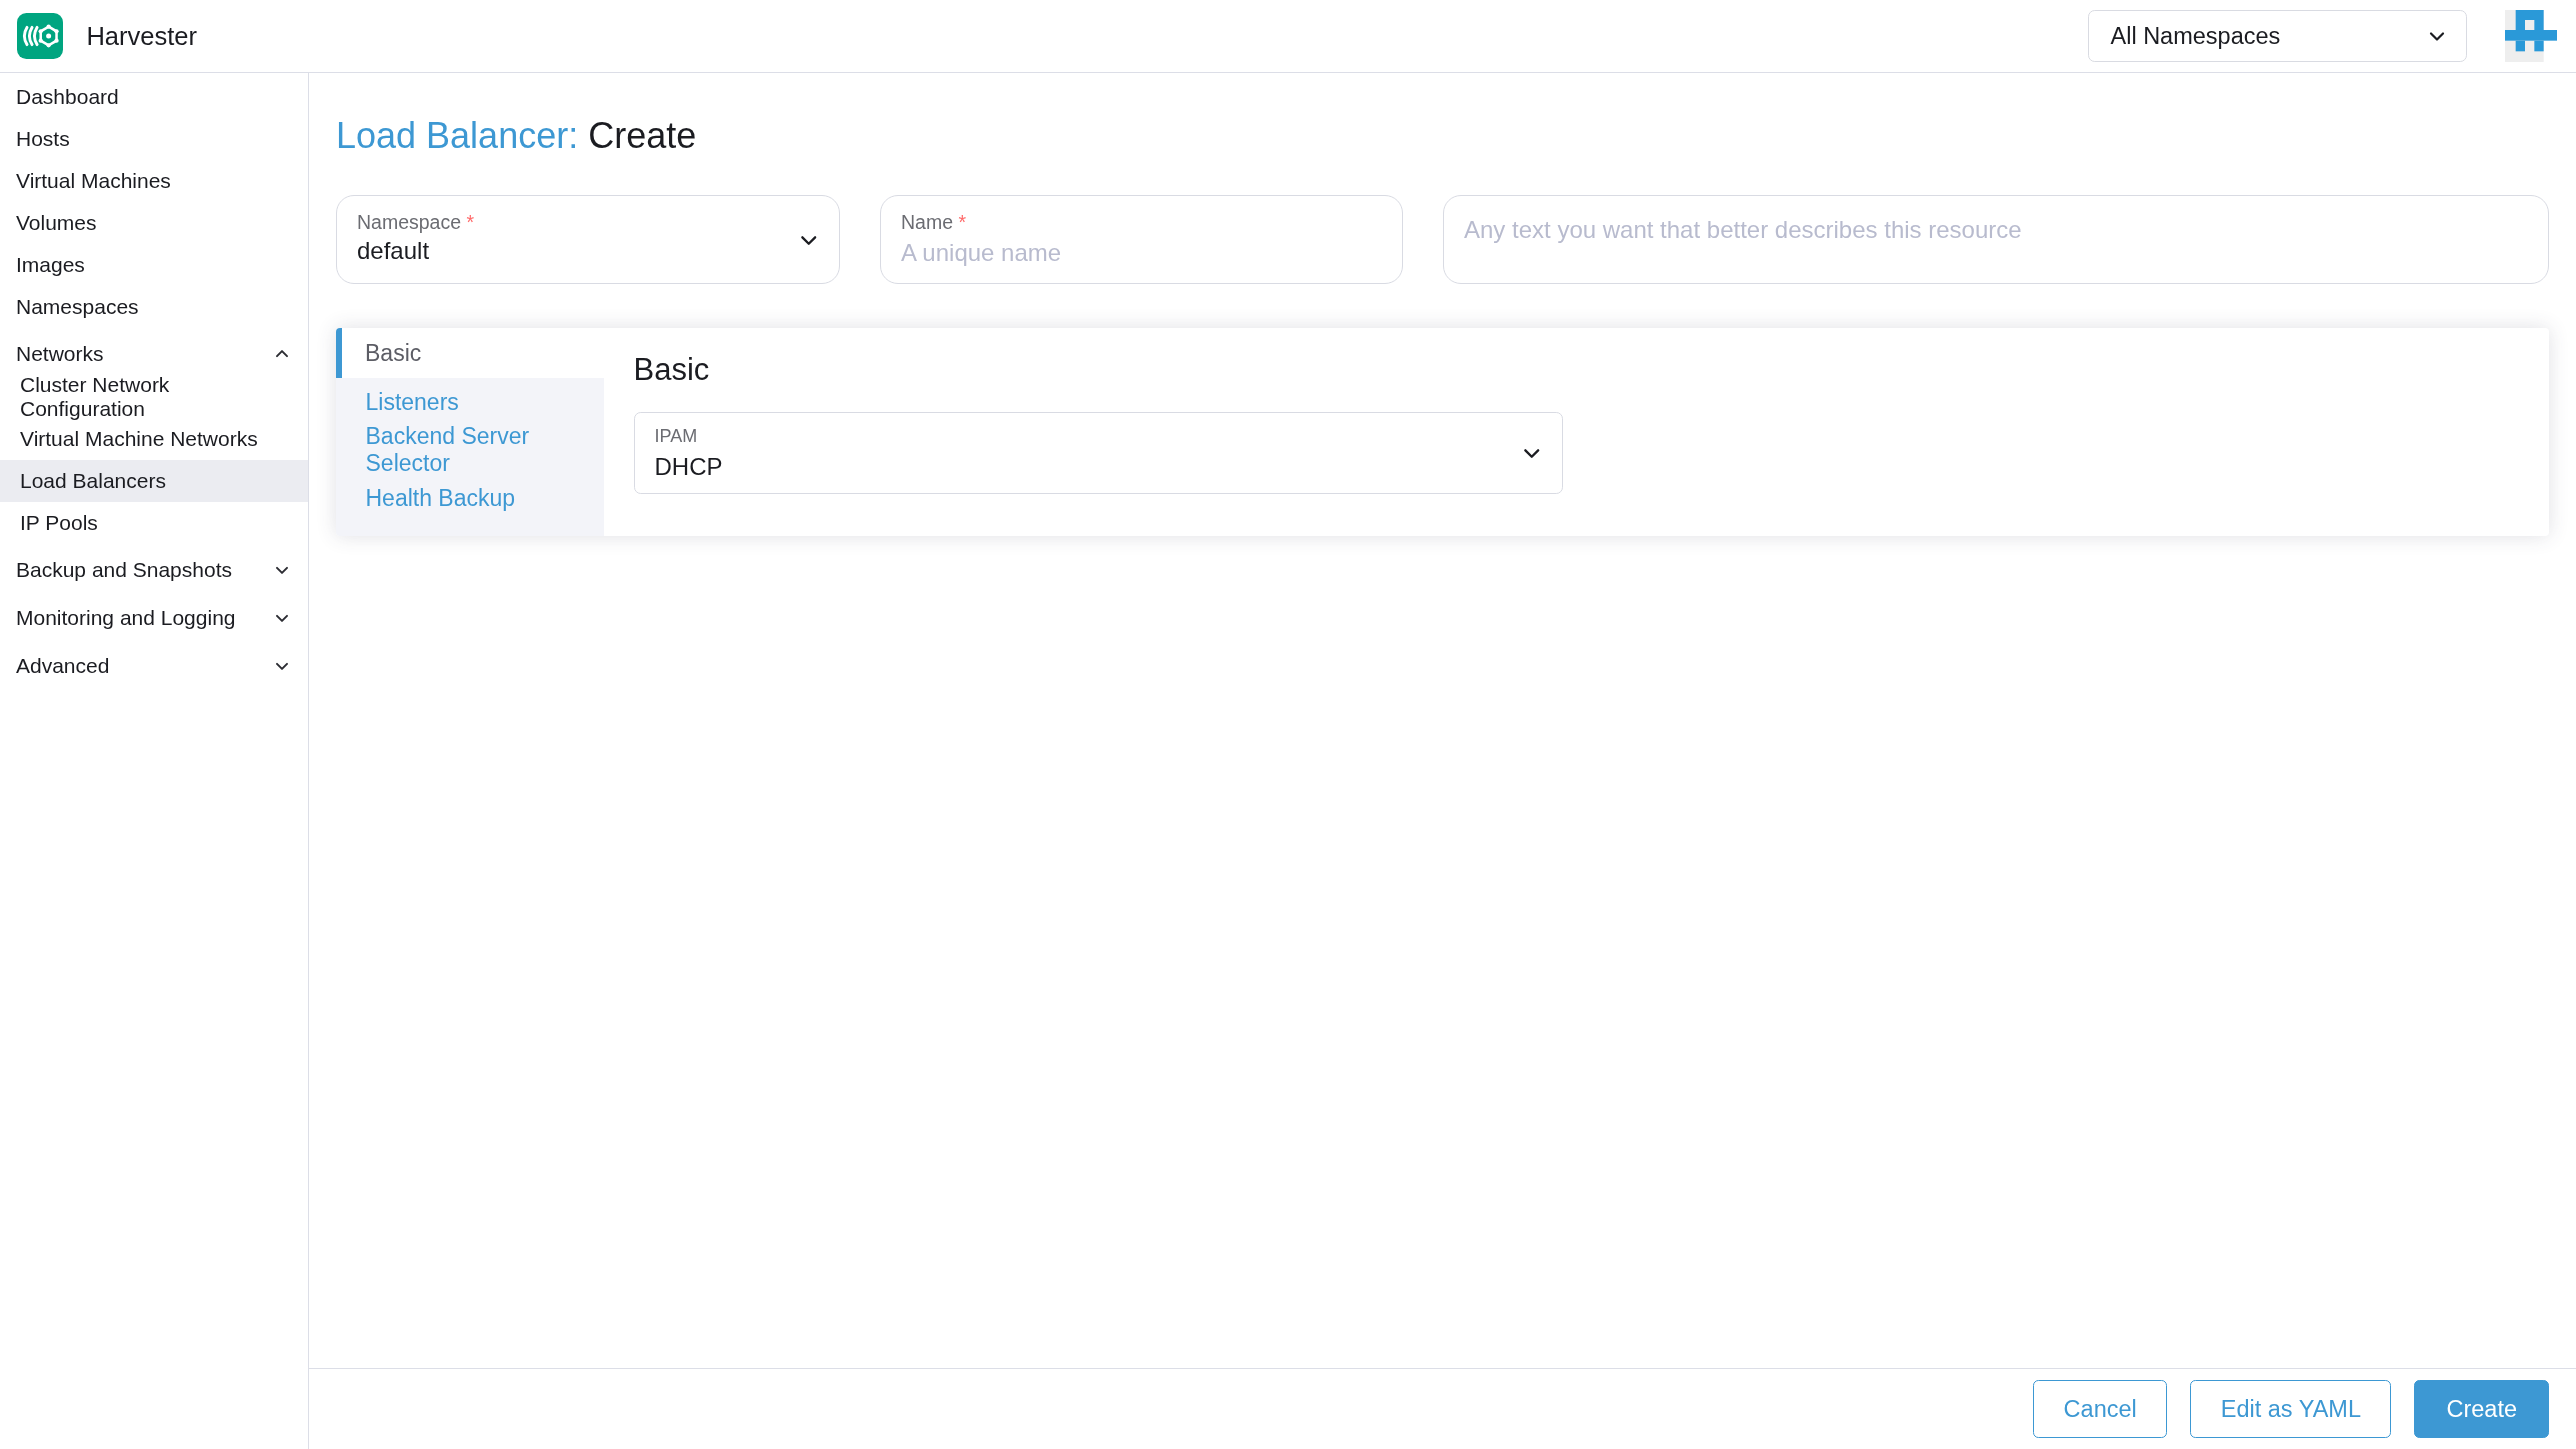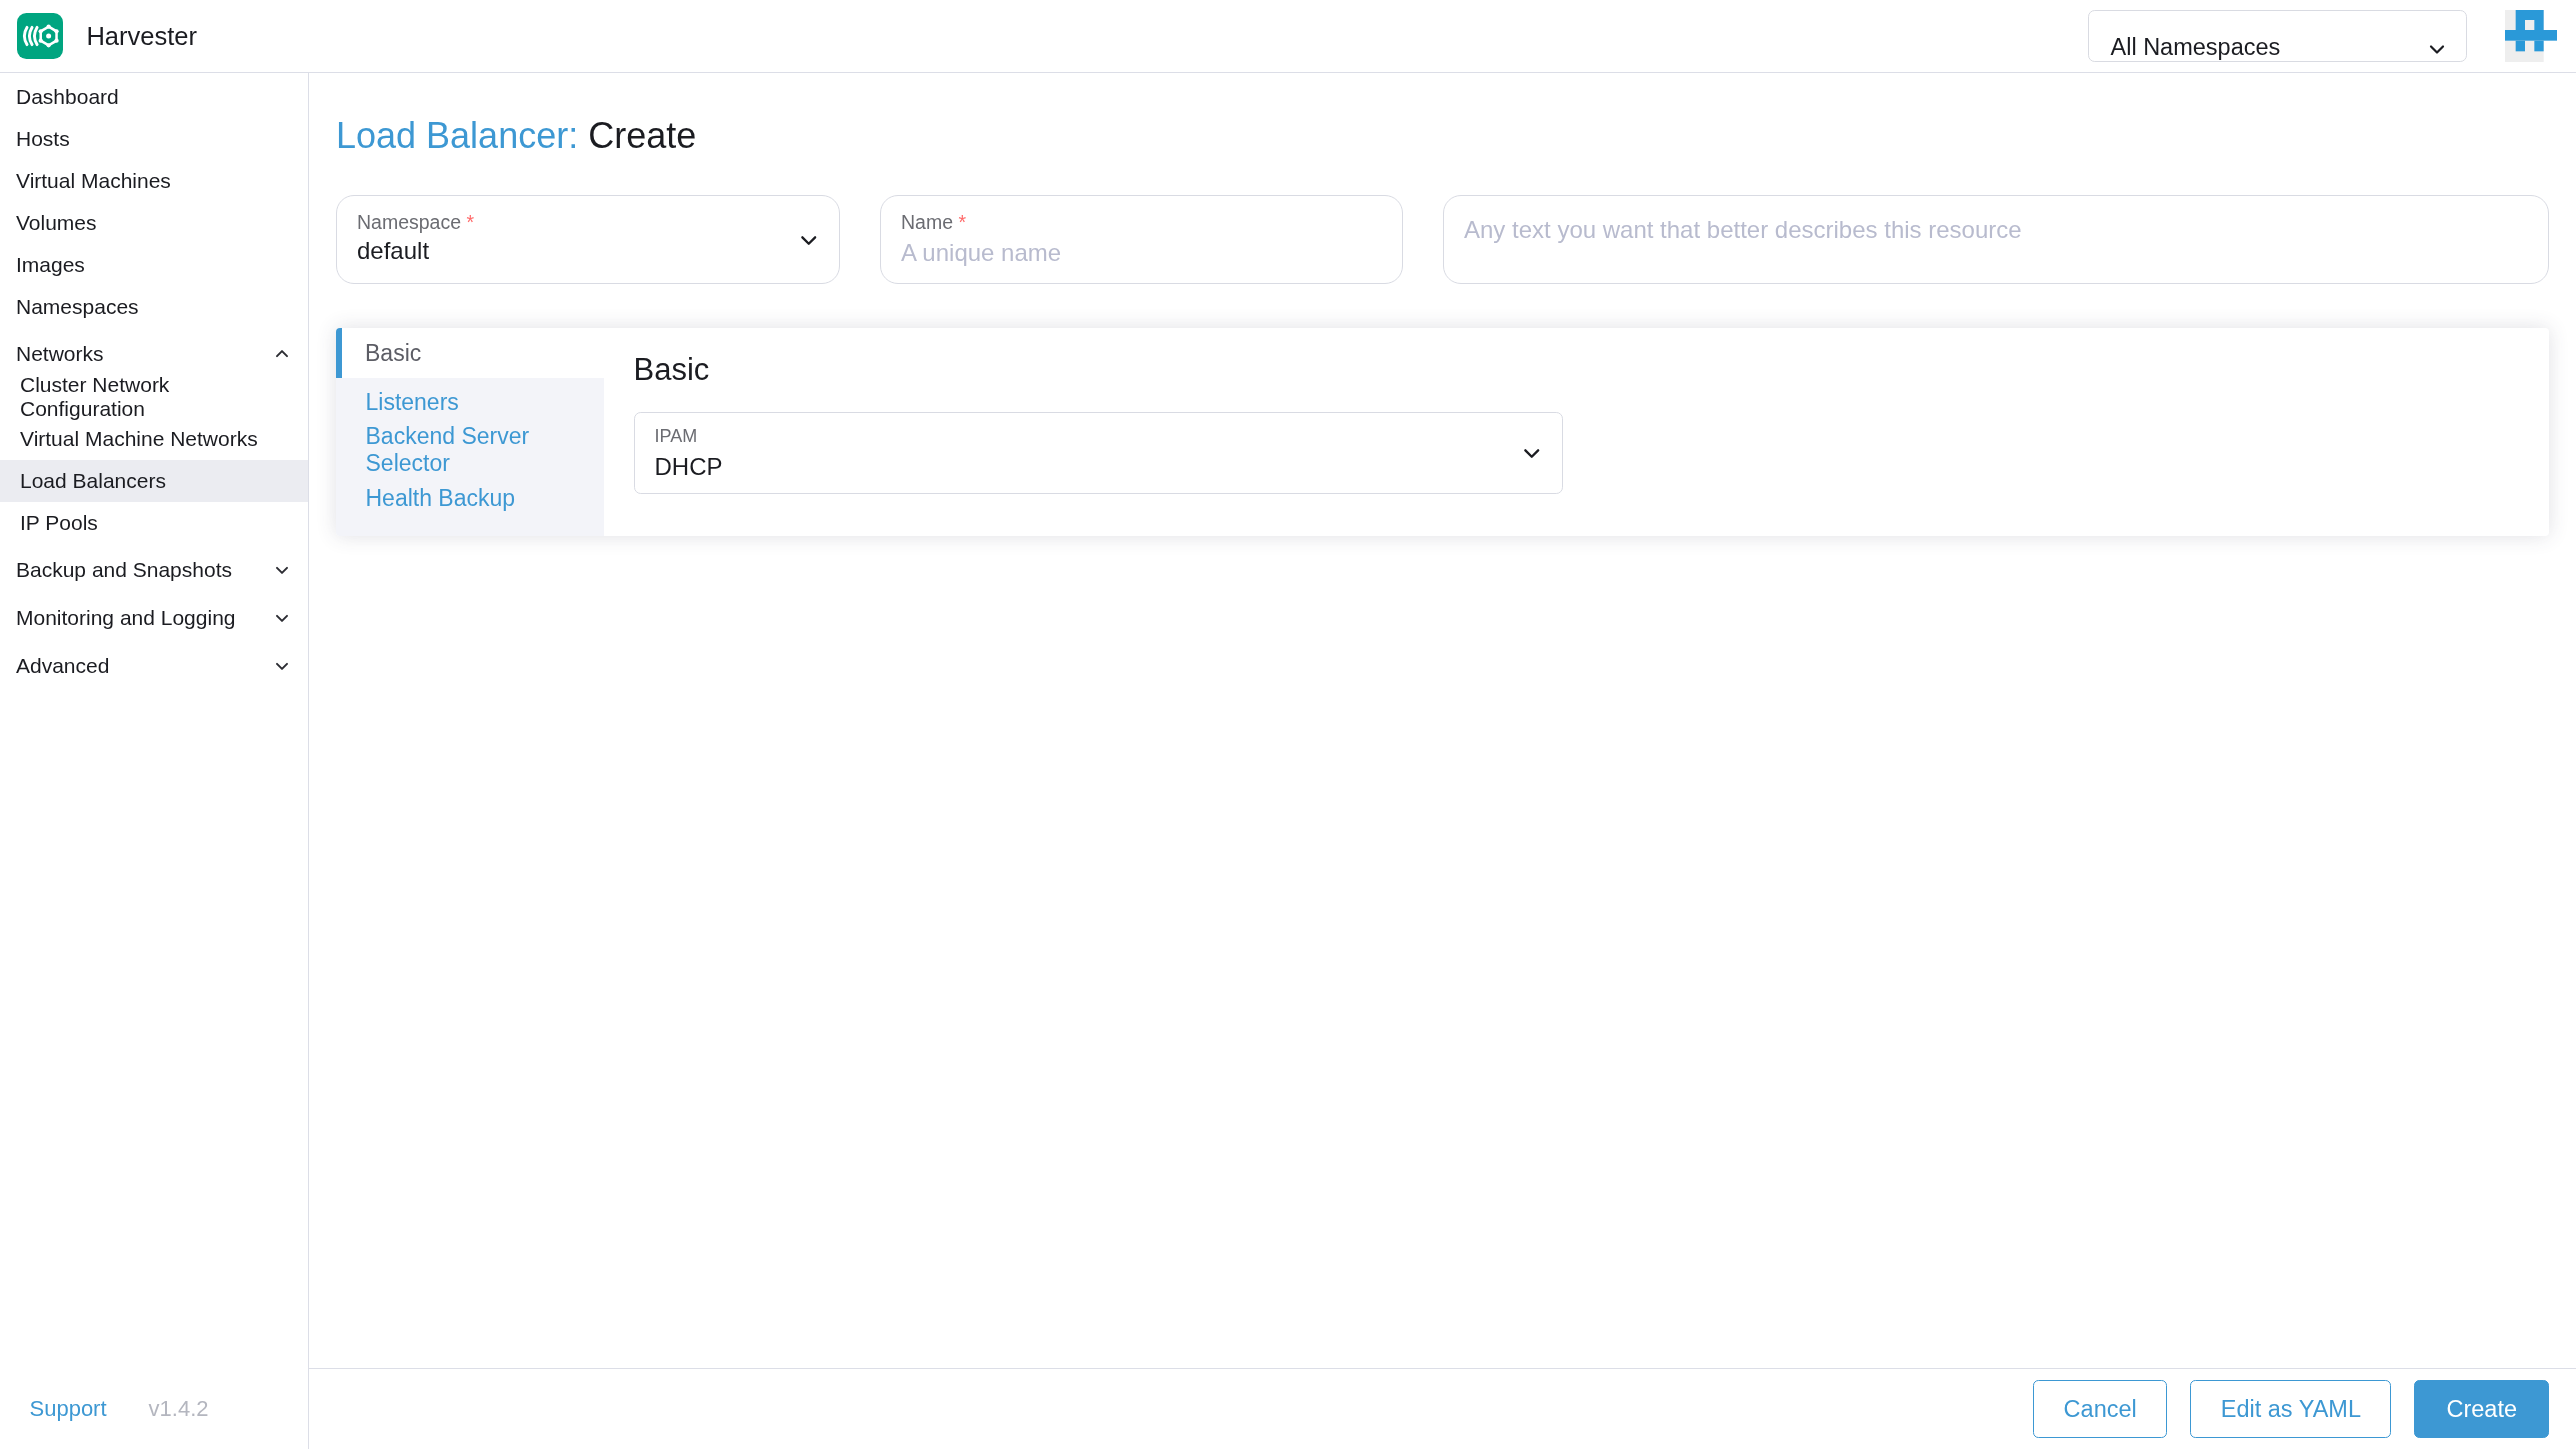--- a/index.html
+++ b/index.html
@@ -15,21 +15,21 @@
   .header {
     position: absolute; top: 0; left: 0; width: 2576px; height: 73px;
     background: #fff; border-bottom: 0.7px solid #dcdee7;
     display: flex; align-items: center; z-index: 10;
   }
   .logo { width: 46px; height: 46px; margin-left: 17.4px; flex: none; cursor: pointer; }
   .app-name { margin-left: 23px; font-size: 25.5px; color: #1b1c21; }
   .header-right { margin-left: auto; display: flex; align-items: center; }
   .ns-select {
     width: 379px; height: 52px; border: 0.7px solid #d9dbe2; border-radius: 6.7px;
-    display: flex; align-items: flex-end; padding: 0 17.4px 0 21.5px;
+    display: flex; align-items: center; padding: 0 17.4px 0 21.5px;
     font-size: 23.5px; color: #1b1c21; background: #fff; cursor: pointer;
   }
   .ns-select .chev { margin-left: auto; }
   .rancher-btn { width: 52px; height: 52px; margin-left: 38px; margin-right: 19px; cursor: pointer; }
 
   
   .sidebar {
     position: absolute; top: 73px; left: 0; width: 309px; bottom: 0;
     border-right: 0.7px solid #dcdee7; background: #fff;
   }
@@ -212,24 +212,20 @@
       </svg>
     </div>
     <div class="nav-item group">
       <span>Advanced</span>
       <svg class="chev" width="20" height="20" viewBox="0 0 24 24">
         <path d="M6 9.5l6 6 6-6" fill="none" stroke="currentColor" stroke-width="2.4" stroke-linecap="round" stroke-linejoin="round"></path>
       </svg>
     </div>
   </div>
 
-  <div class="sidebar-footer">
-    <span class="support">Support</span>
-    <span class="version">v1.4.2</span>
-  </div>
 </div>
 
 <div class="main">
   <div class="page-title">
     <span class="res">Load Balancer:</span>
     <span class="act">Create</span>
   </div>
 
   <div class="fields">
     <div class="fbox ns">

